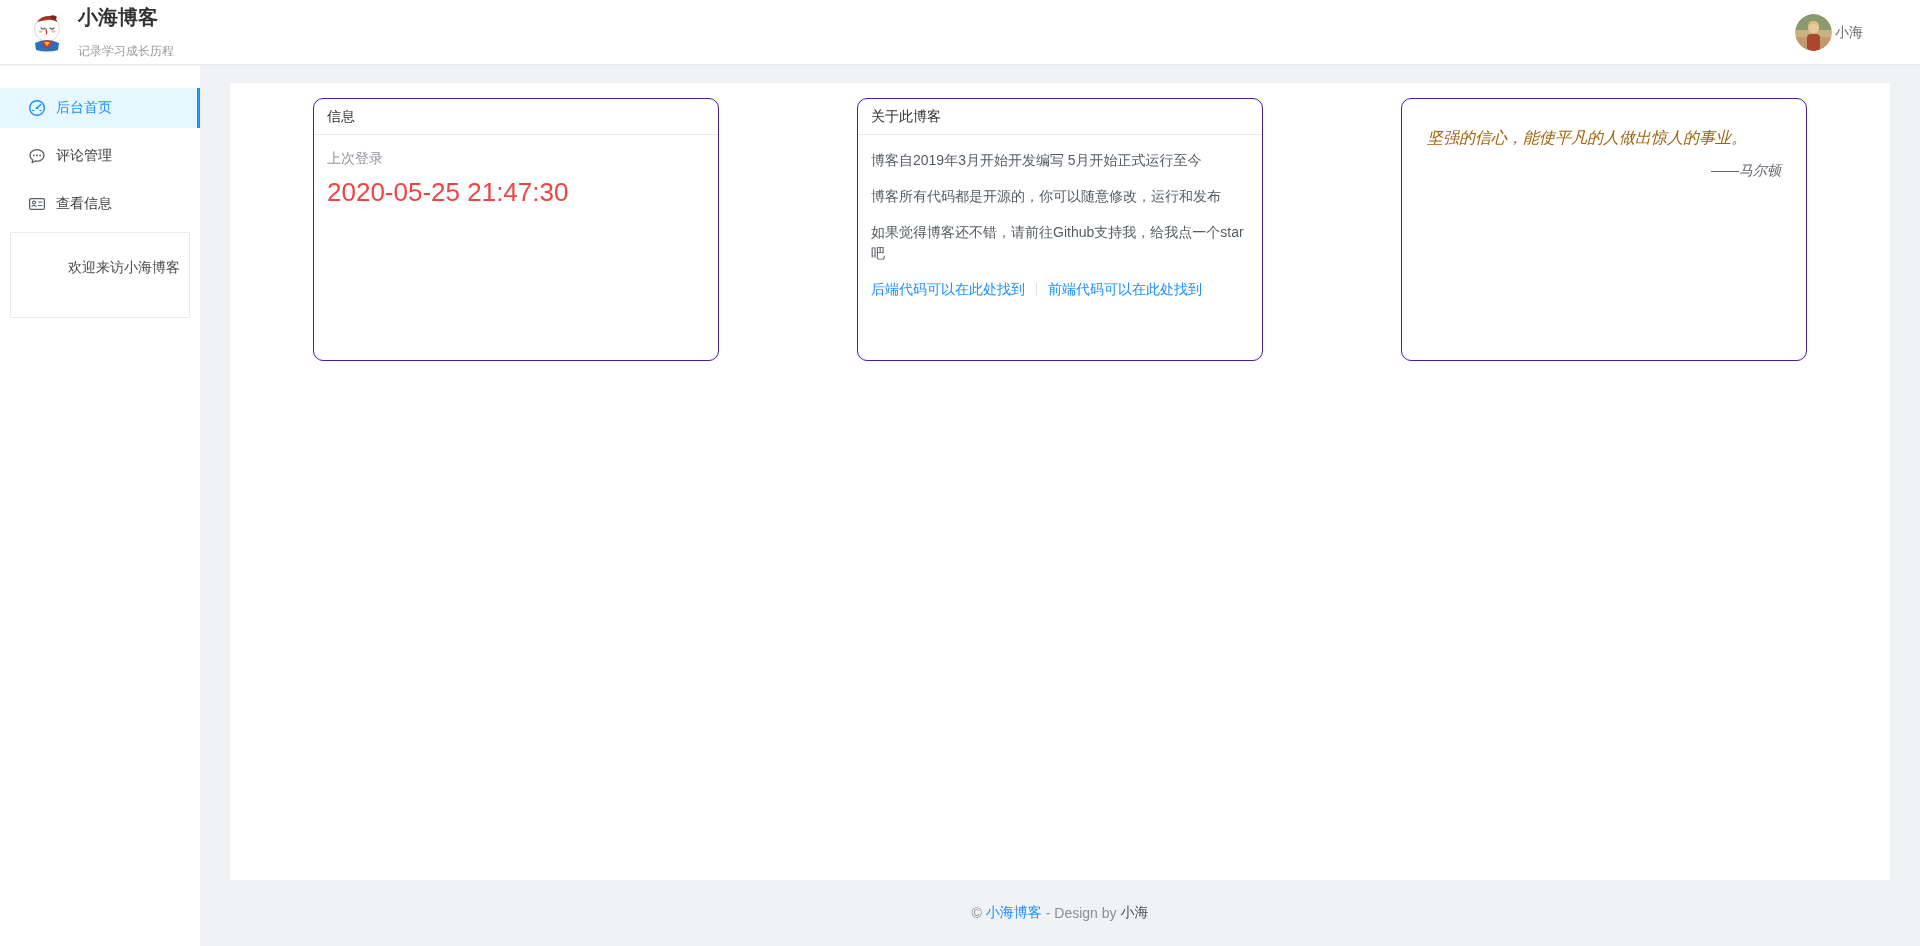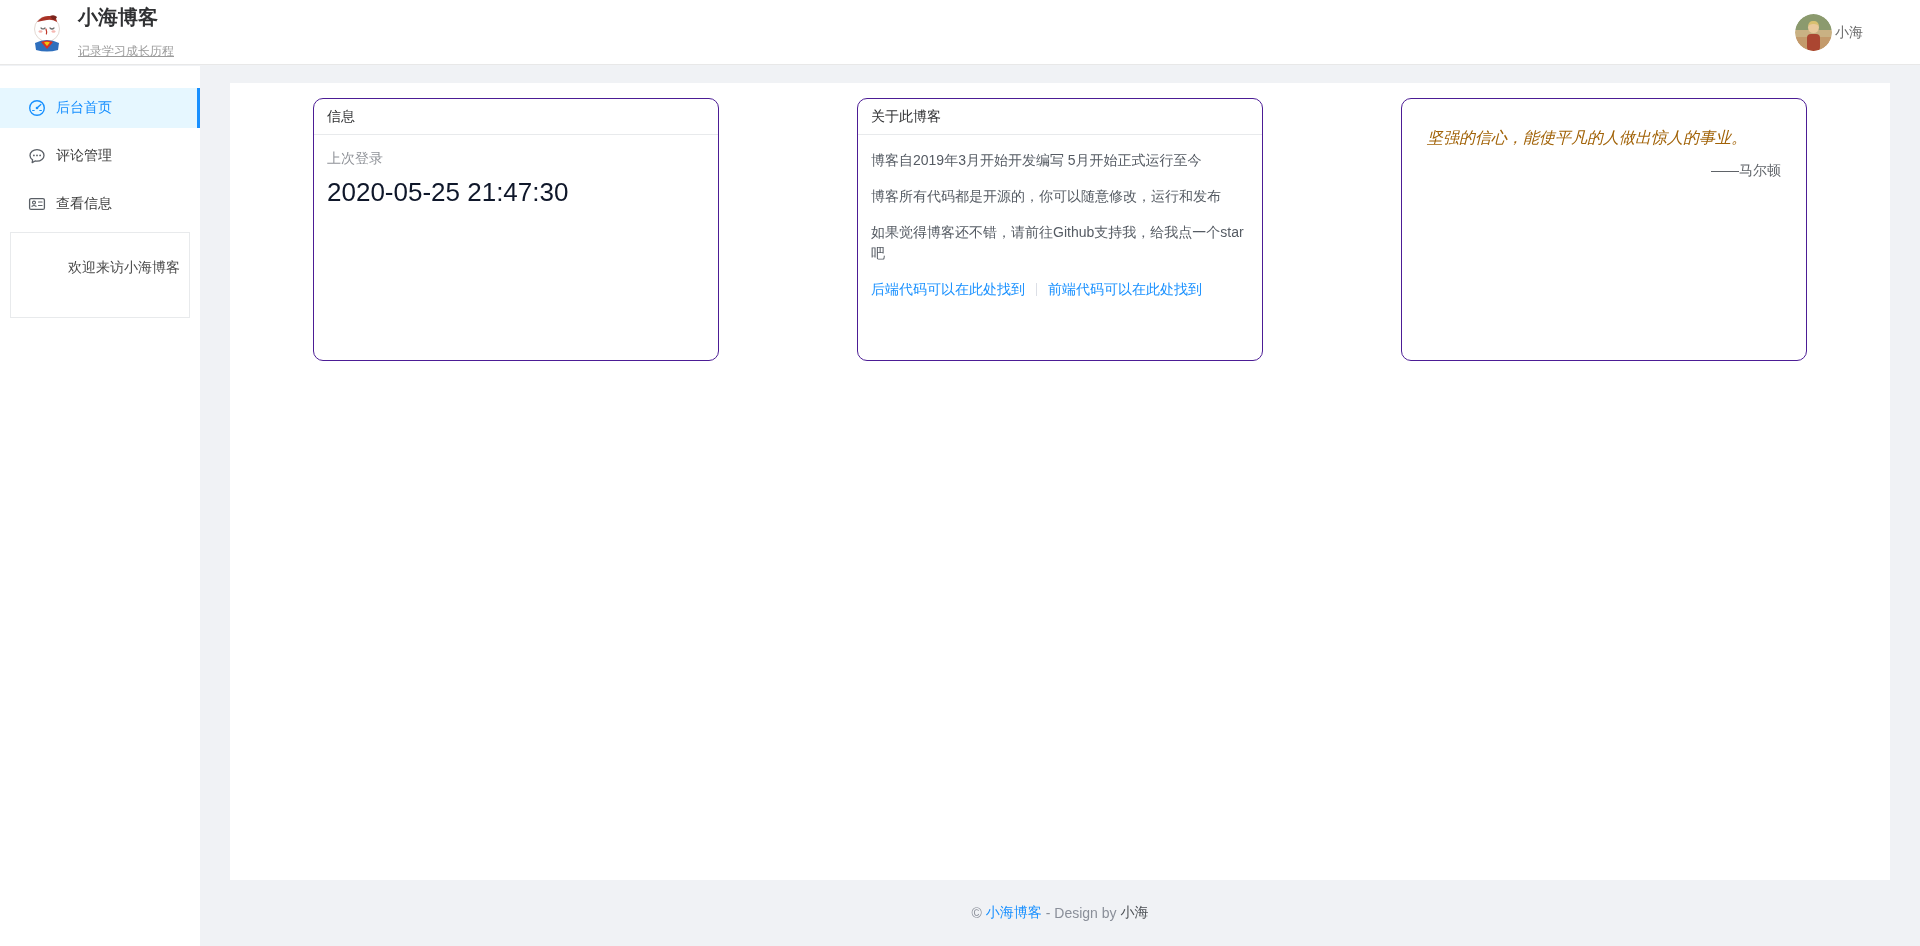--- a/index.html
+++ b/index.html
@@ -6,21 +6,21 @@
   html, body { width: 1920px; height: 946px; overflow: hidden; }
   body { font-family: "Liberation Sans", sans-serif; background: #f0f2f5; position: relative; }
 
   
   .header { position: absolute; top: 0; left: 0; width: 1920px; height: 65px;
             background: #fff; border-bottom: 1px solid #e8e8e8; display: flex;
             align-items: center; padding-left: 28px; z-index: 5; }
   .logo { width: 38px; height: 40px; margin-right: 12px; flex: 0 0 auto; }
   .titles { display: flex; flex-direction: column; justify-content: center; }
   .site-title { font-size: 20px; font-weight: bold; color: #303133; line-height: 24px; }
-  .site-subtitle { font-size: 12px; color: #9b9b9b; line-height: 16px; margin-top: 14px; text-decoration: underline; }
+  .site-subtitle { font-size: 12px; color: #9b9b9b; line-height: 16px; margin-top: 14px; }
   .header-right { position: absolute; right: 57px; top: 0; height: 65px; display: flex; align-items: center; }
   .avatar { width: 37px; height: 37px; border-radius: 50%; overflow: hidden; flex: 0 0 auto; }
   .user-name { font-size: 14px; color: #6b6b6b; margin-left: 3px; }
 
   
   .sidebar { position: absolute; top: 66px; left: 0; width: 200px; bottom: 0;
              background: #fff; padding-top: 22px; }
   .menu-item { height: 40px; display: flex; align-items: center; padding-left: 28px;
                margin-bottom: 8px; font-size: 14px; color: #3c3c3c; cursor: pointer; }
   .menu-item .mi-icon { width: 18px; height: 18px; margin-right: 10px; color: #5a5f66; flex: 0 0 auto; }
@@ -32,30 +32,30 @@
 
   
   .main-panel { position: absolute; top: 83px; left: 230px; width: 1660px; height: 797px;
                 background: #fff; padding: 15px 83px; }
   .cards-row { display: flex; justify-content: space-between; }
   .card { width: 406px; height: 263px; background: #fff; border: 1px solid #4c1d95; border-radius: 10px; }
   .card-header { height: 36px; line-height: 35px; padding: 0 13px; border-bottom: 1px solid #e8eaec;
                  font-size: 14px; color: #303133; }
   .card-body { padding: 15px 13px; }
   .login-label { font-size: 14px; color: #909399; }
-  .login-time { font-size: 26px; color: #0f172a; margin-top: 9px; }
+  .login-time { font-size: 26px; color: #ef4444; margin-top: 9px; }
 
   .about-body p { font-size: 14px; color: #555b63; line-height: 21px; margin-bottom: 15px; }
   .text-link { color: #1890ff; text-decoration: none; cursor: pointer; }
   .link-divider { display: inline-block; width: 1px; height: 13px; background: #dcdfe6;
                   margin: 0 11px; vertical-align: -2px; }
 
   .quote-body { padding: 28px 25px; }
   .quote-text { font-size: 16px; font-style: italic; color: #a16207; line-height: 21px; }
-  .quote-author { font-size: 14px; color: #5f6368; text-align: right; margin-top: 14px; }
+  .quote-author { font-size: 14px; color: #5f6368; text-align: right; margin-top: 14px; font-style: italic; }
 
   
   .footer { position: absolute; left: 200px; right: 0; top: 880px; height: 66px;
             display: flex; align-items: center; justify-content: center;
             font-size: 14px; color: #8a8f99; }
   .footer .site-link { margin: 0 4px; }
   .footer .footer-author { color: #4d5156; margin-left: 4px; }
 </style>
 </head>
 <body>

